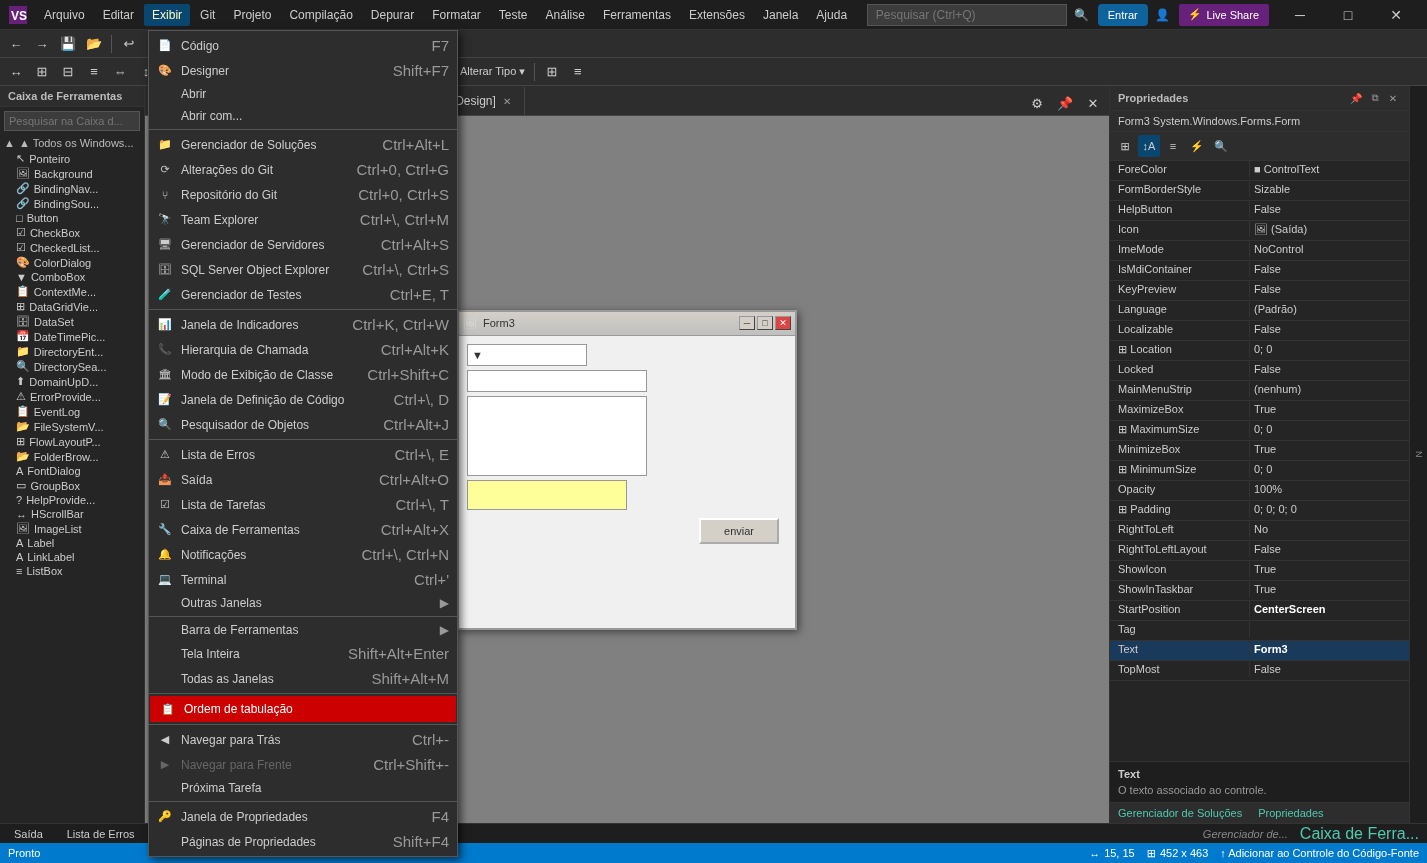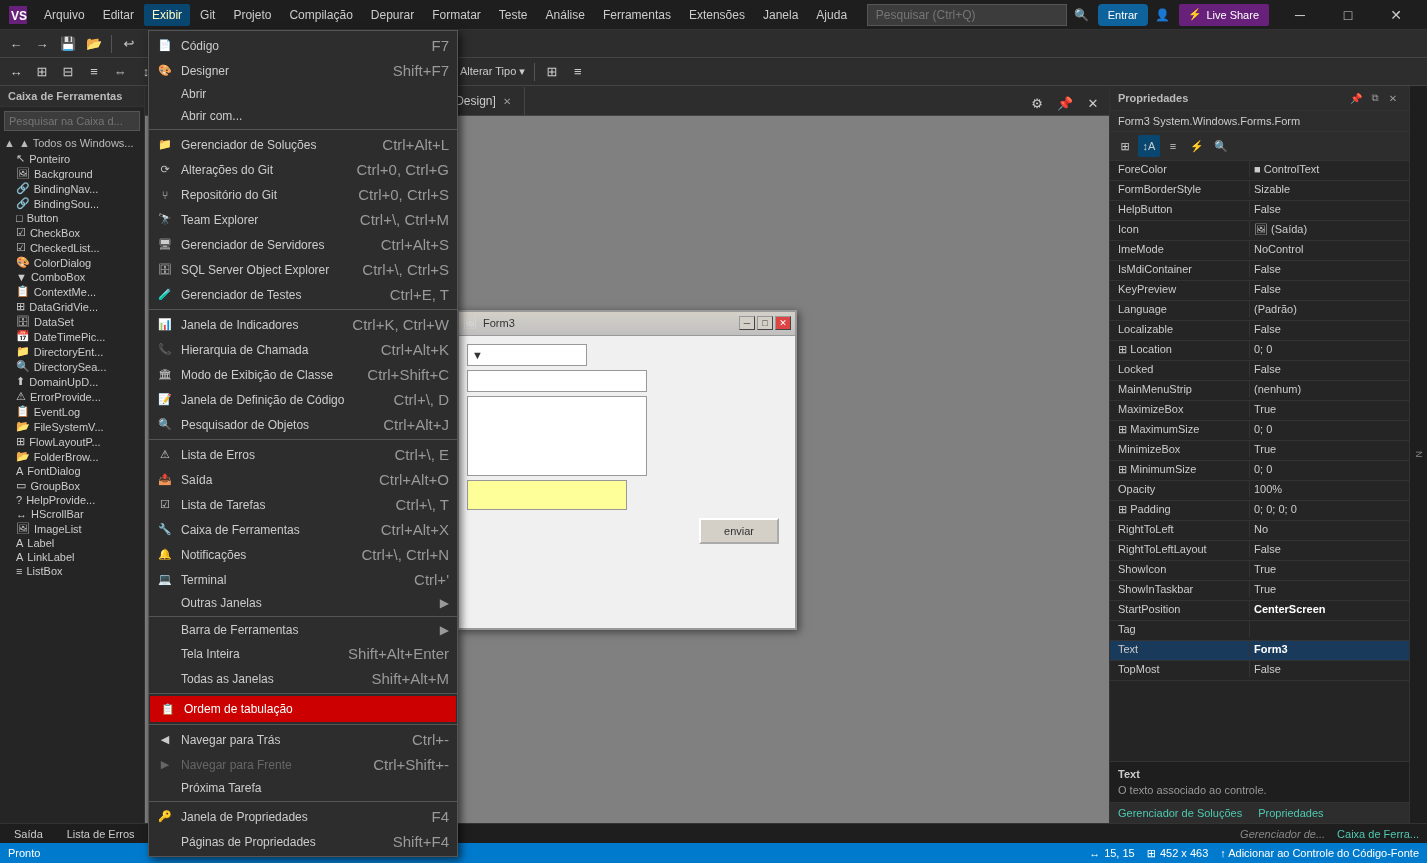--- a/index.html
+++ b/index.html
@@ -808,21 +808,21 @@
 
   <div id="right-notification">
     <span style="font-size:9px;color:#888;">N</span>
   </div>
 </div>
 
 <div id="bottom-bar">
   <span class="bottom-tab">Saída</span>
   <span class="bottom-tab">Lista de Erros</span>
   <span style="margin-left:auto;font-size:11px;color:#888;font-style:italic;">Gerenciador de...</span>
-  <span style="font-size:11px;color:#4ec9b0;cursor:pointer;">Caixa de Ferra...</span>
+  <span style="font-size:16px;color:#4ec9b0;cursor:pointer;">Caixa de Ferra...</span>
 </div>
 
 <div id="status-bar">
   <span class="status-item">Pronto</span>
   <div class="status-right">
     <span class="status-item">
       <span>↔</span>
       <span>15, 15</span>
     </span>
     <span class="status-item">

